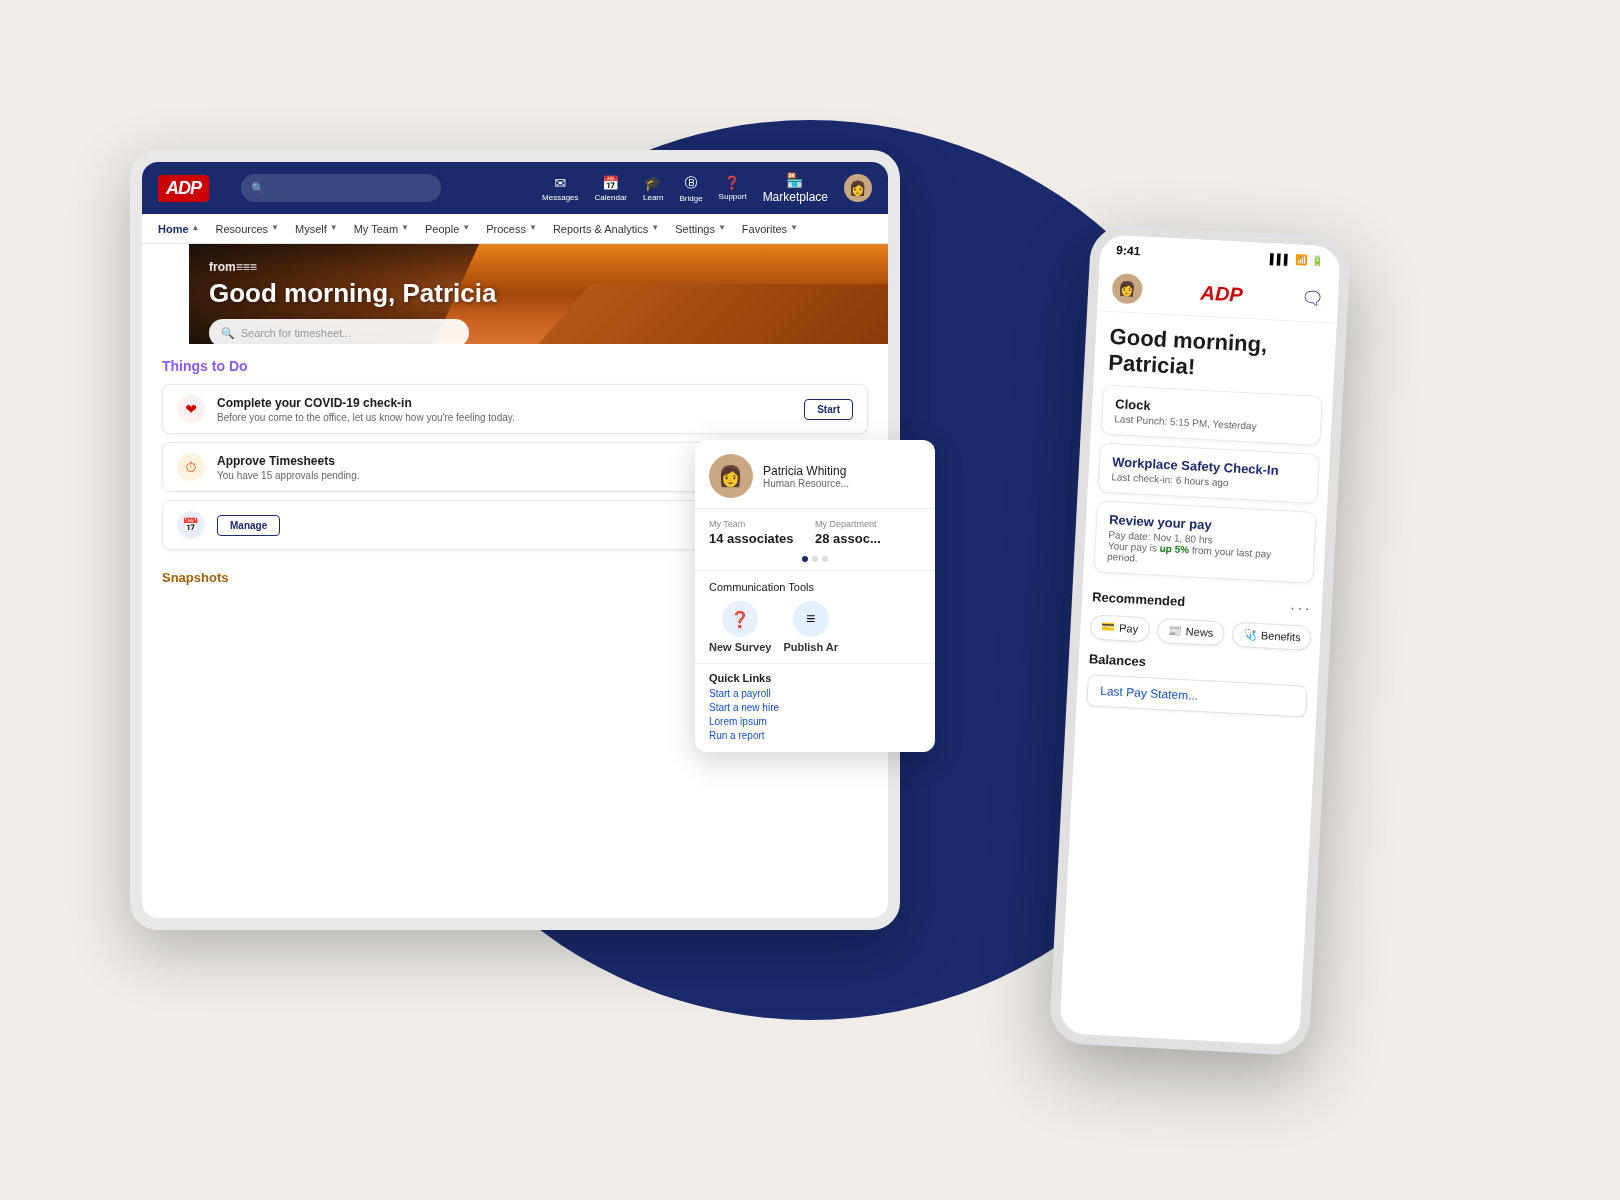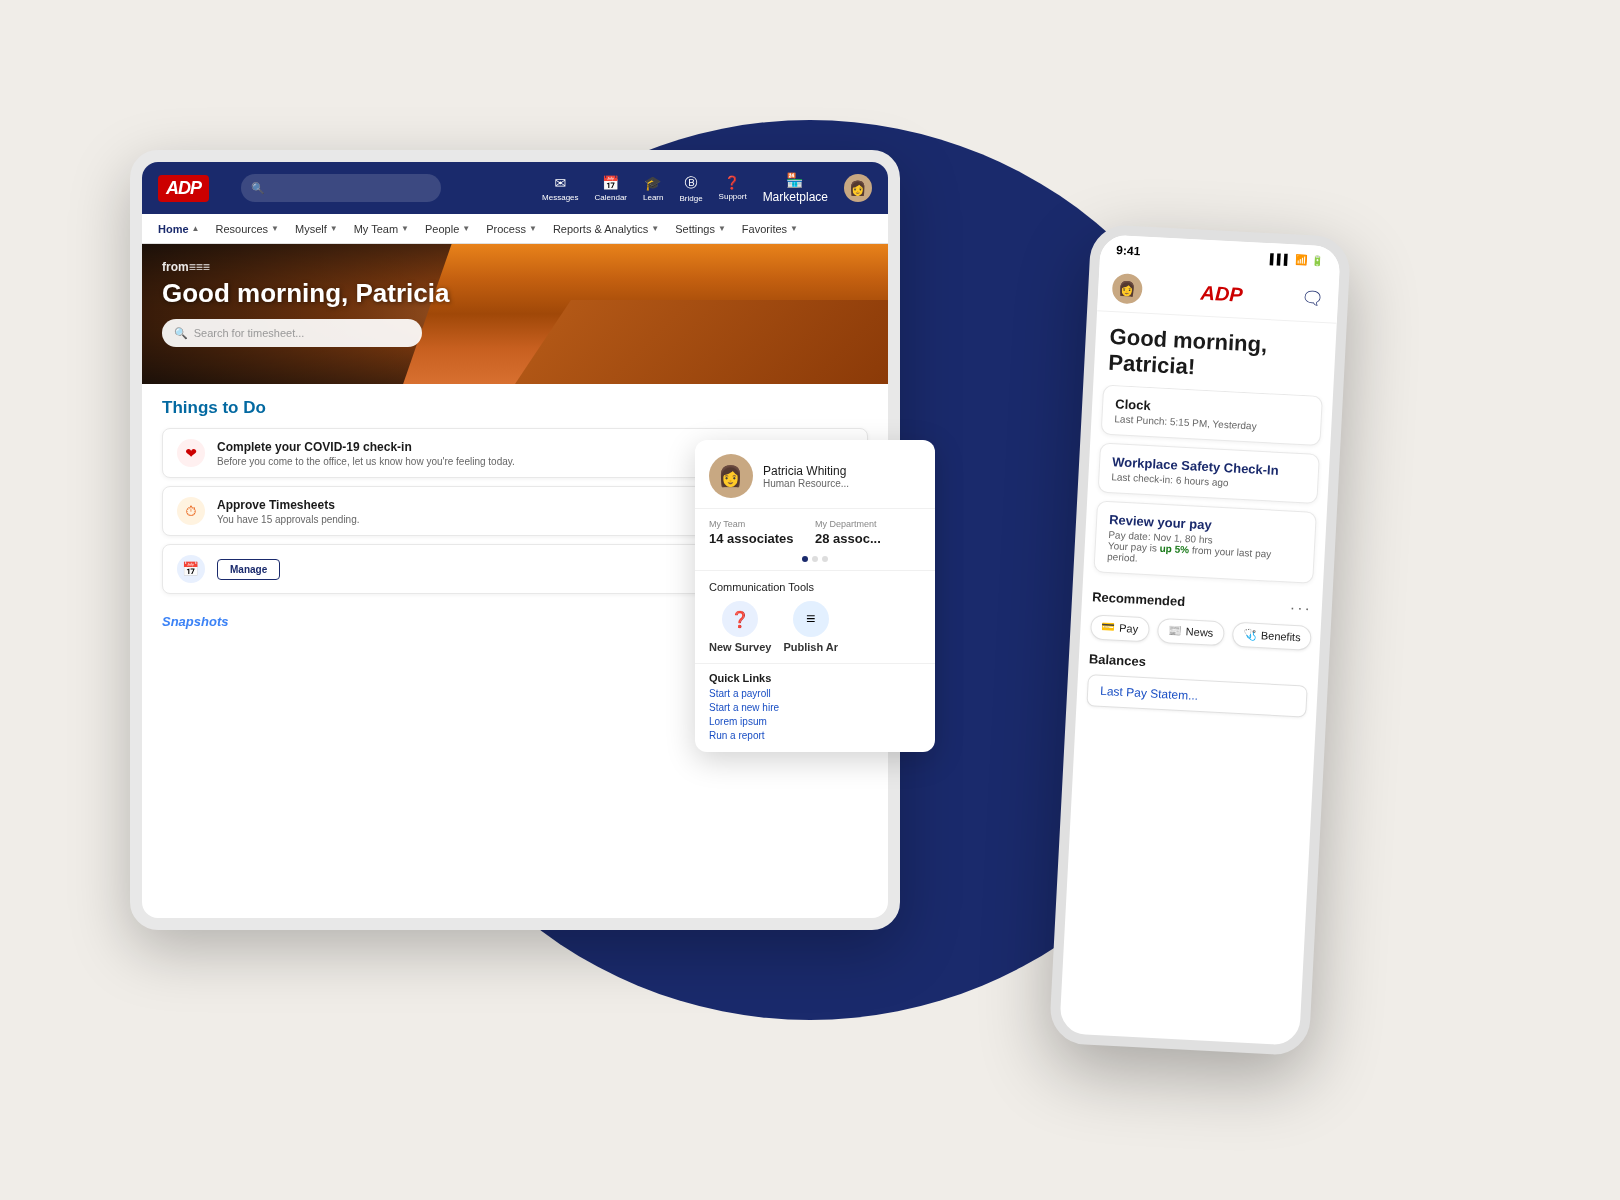--- a/index.html
+++ b/index.html
@@ -108,40 +108,41 @@
       display: flex;
       align-items: center;
       padding: 0 16px;
       gap: 16px;
       border-bottom: 1px solid #e0e0e0;
       font-size: 11px;
       color: #333;
     }
     .nav-item {
       display: flex;
-      align-items: center;
+      align-items: flex-start;
       gap: 3px;
       cursor: pointer;
       white-space: nowrap;
     }
     .nav-item.active {
       color: #1a2a6c;
       font-weight: 600;
     }
     .nav-arrow {
       font-size: 8px;
       color: #666;
     }
 
     
     .tablet-hero {
-      height: 140px;
+      height: 100px;
       background: linear-gradient(135deg, #8b4513 0%, #d2691e 30%, #cd853f 60%, #1a2a6c 100%);
       position: relative;
       overflow: hidden;
+      margin-left: 47px;
     }
     .hero-bg-rocks {
       position: absolute;
       inset: 0;
       background: linear-gradient(to right, rgba(0,0,0,0.4) 0%, transparent 60%),
                   radial-gradient(ellipse at 60% 50%, #c8763a 0%, #8b4010 40%, #2d1a0e 100%);
     }
     .hero-content {
       position: relative;
       z-index: 2;
@@ -173,23 +174,23 @@
       font-size: 11px;
       color: #999;
     }
 
     
     .tablet-content {
       padding: 14px 20px;
       overflow: hidden;
     }
     .section-title {
-      font-size: 17px;
-      font-weight: 700;
-      color: #0369a1;
+      font-size: 14px;
+      font-weight: 700;
+      color: #8b5cf6;
       margin-bottom: 10px;
     }
 
     
     .task-card {
       background: #fff;
       border: 1px solid #e8e8e8;
       border-radius: 8px;
       padding: 10px 14px;
       margin-bottom: 8px;
@@ -229,23 +230,22 @@
       border-radius: 4px;
       padding: 4px 12px;
       font-size: 10px;
       font-weight: 600;
       cursor: pointer;
       white-space: nowrap;
     }
     .snapshots-label {
       font-size: 13px;
       font-weight: 700;
-      color: #3b82f6;
+      color: #a16207;
       margin-top: 20px;
-      font-style: italic;
     }
 
     
     .profile-card {
       position: absolute;
       right: -10px;
       top: 260px;
       width: 240px;
       background: #fff;
       border-radius: 12px;

